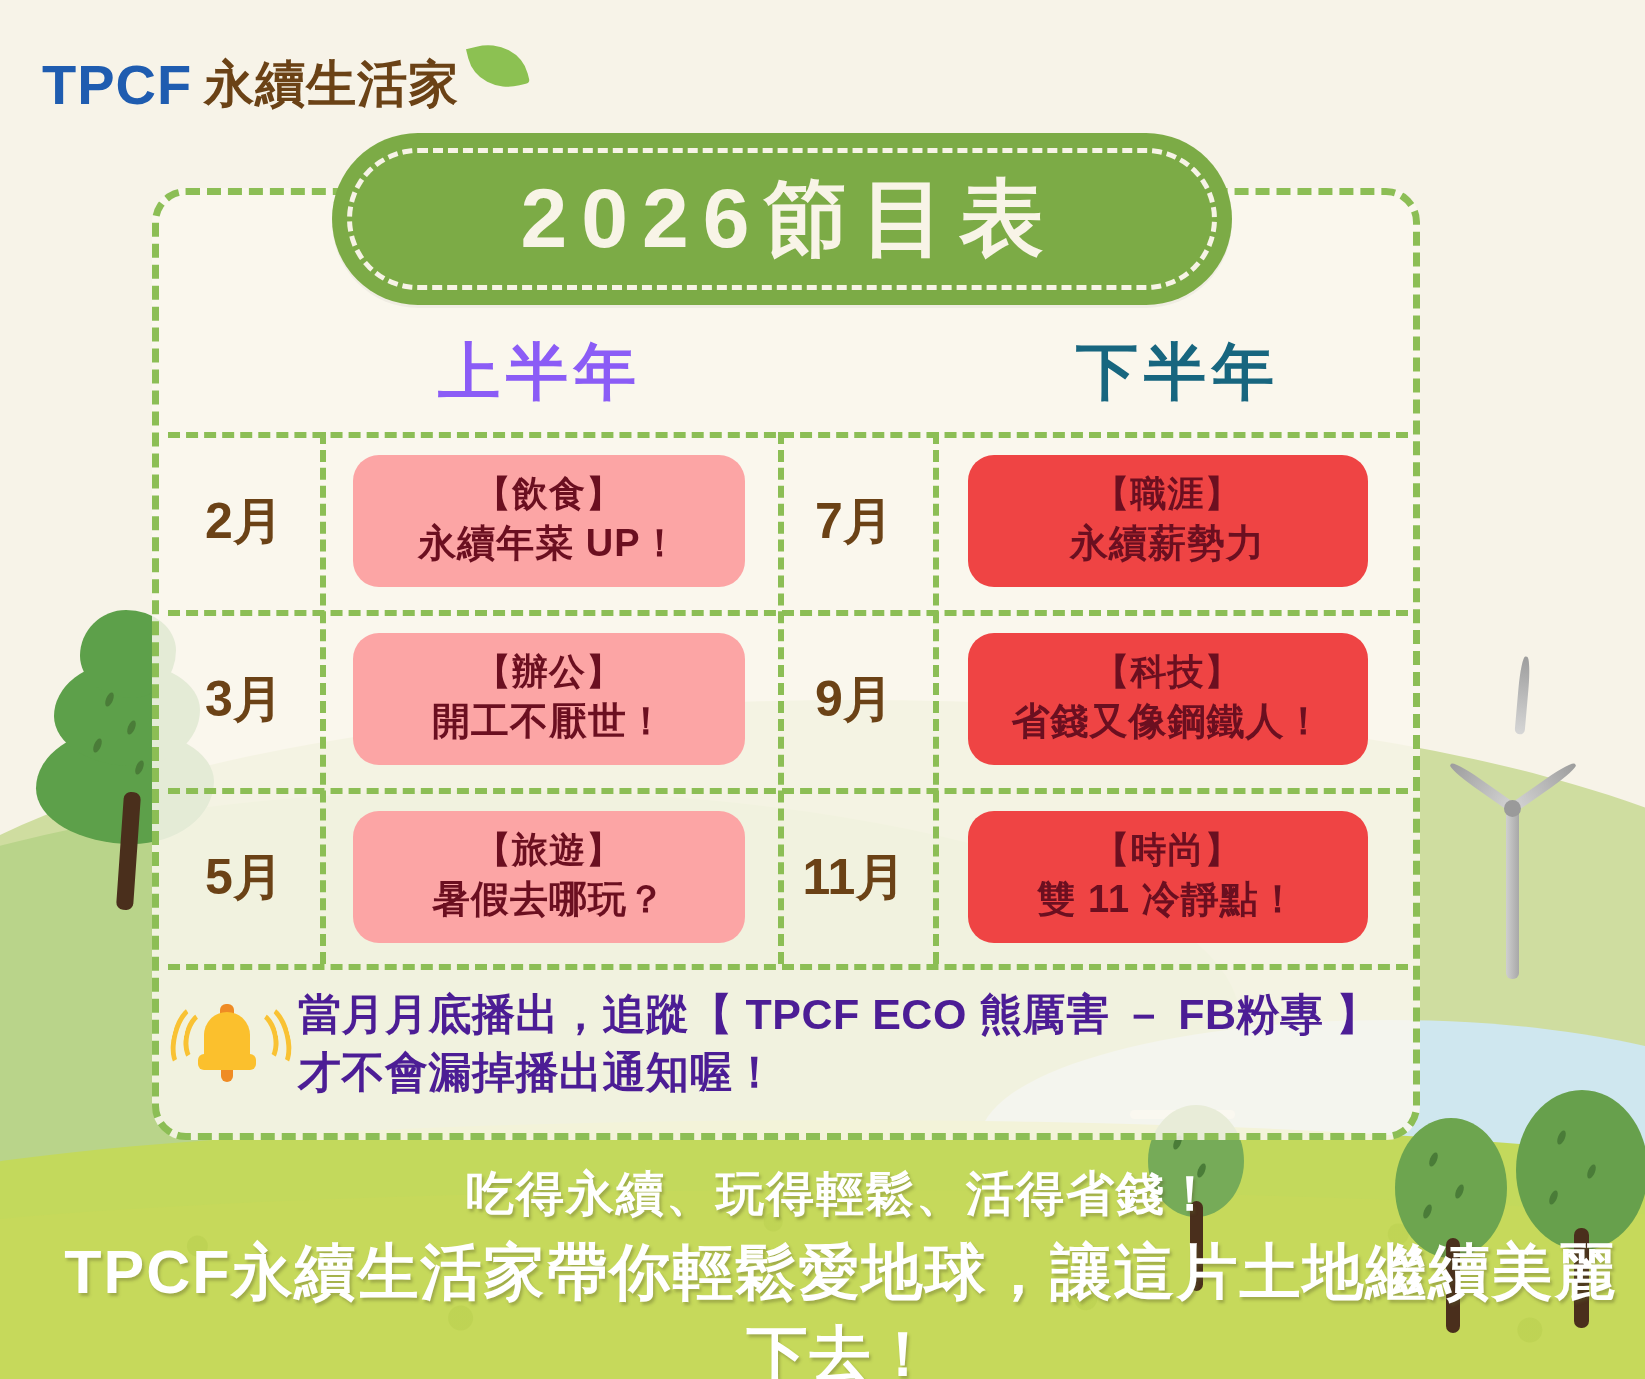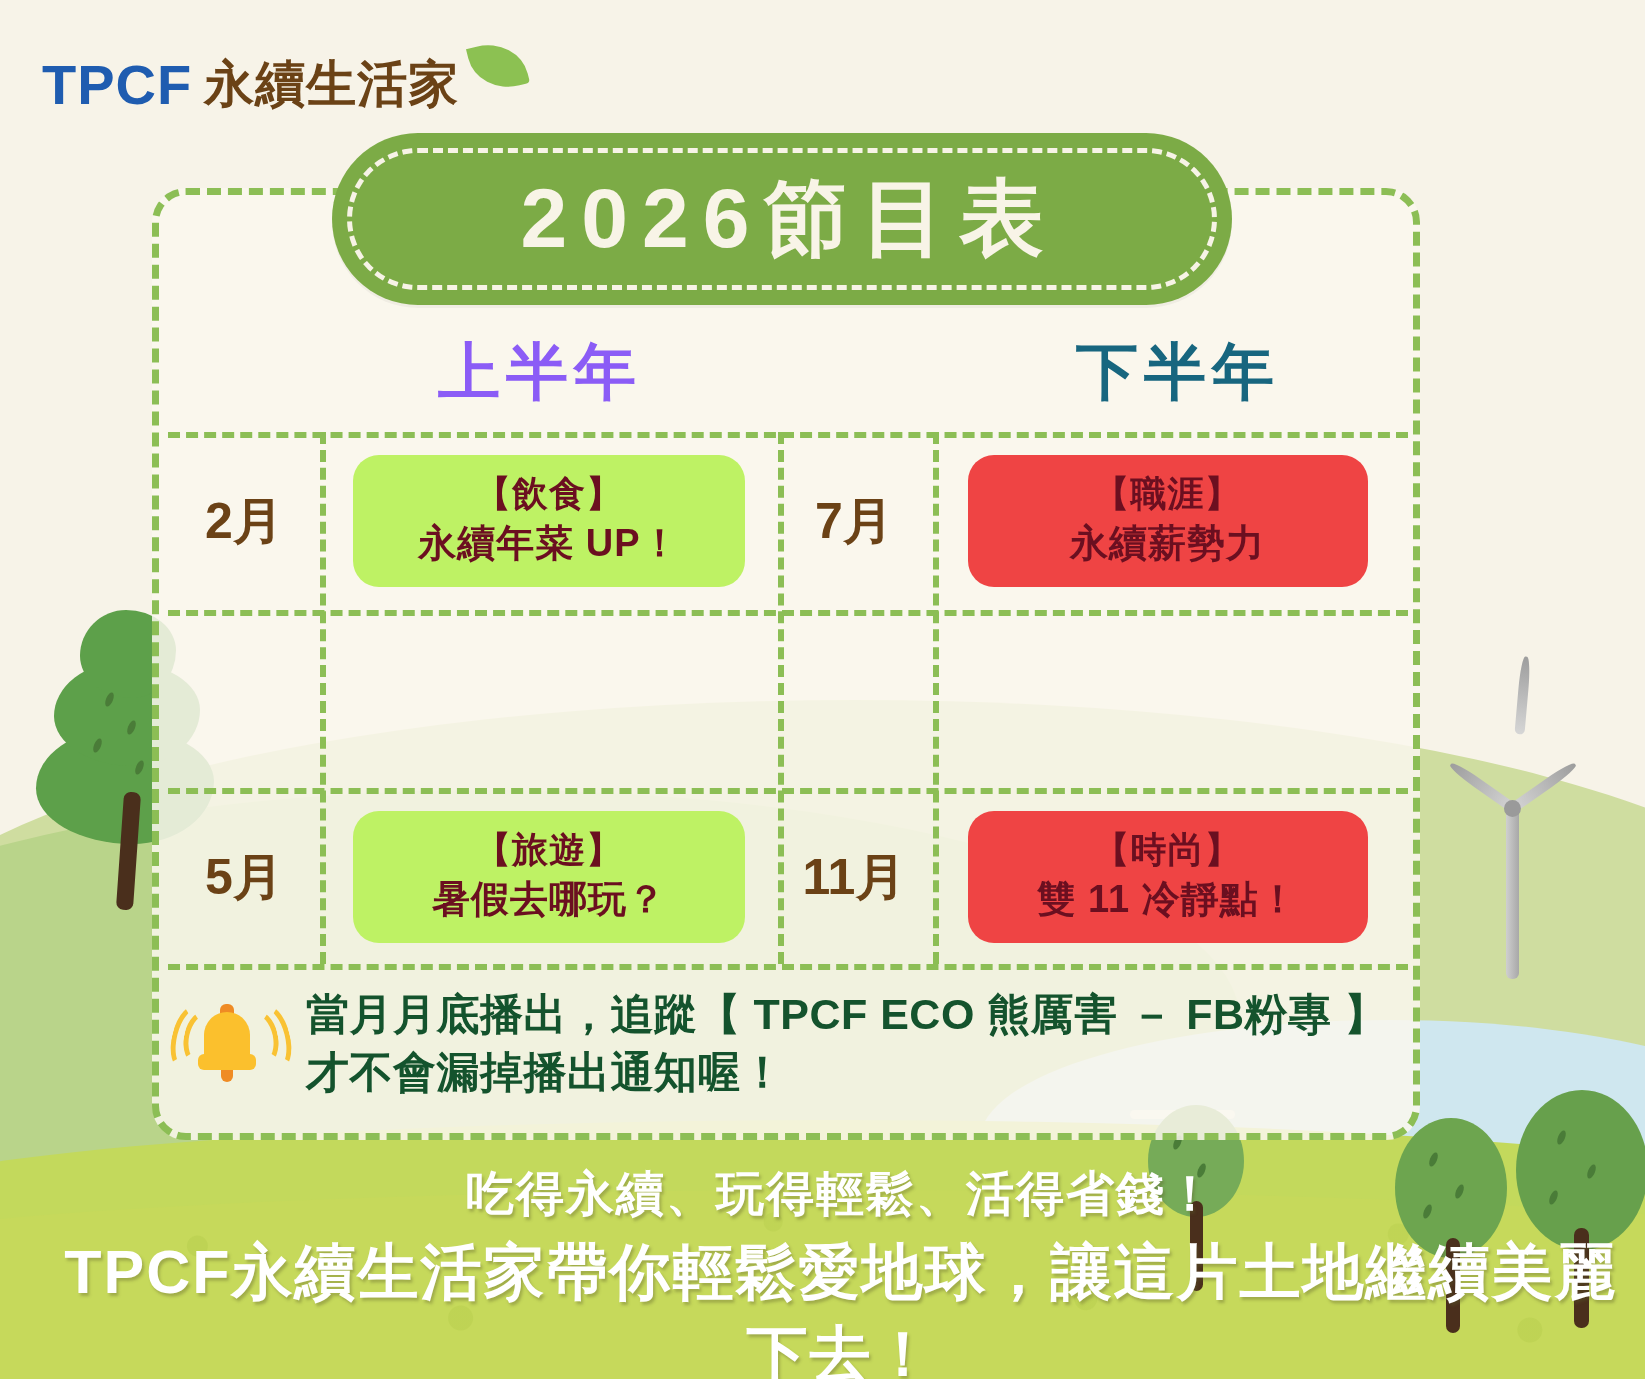--- a/index.html
+++ b/index.html
@@ -334,21 +334,21 @@
   .topic-cell.right { width: 475px; }
 
   .topic {
     width: 392px;
     padding: 16px 10px 20px;
     border-radius: 26px;
     text-align: center;
     color: #6b0f20;
     box-sizing: border-box;
   }
-  .topic.orange { background: #bef264; }
+  .topic.orange { background: #fca5a5; }
   .topic.blue   { background: #ef4444; width: 400px; }
   .topic .cat {
     font-size: 36px;
     font-weight: 700;
     line-height: 1.25;
     letter-spacing: 1px;
   }
   .topic .name {
     font-size: 38px;
     font-weight: 700;
@@ -407,26 +407,25 @@
     border: 5px solid #f9c233;
     border-radius: 50%;
     border-color: transparent;
   }
   .bell-icon .wl1 { left: 8px;  top: 22px; border-left-color:#f9c233; transform: rotate(12deg); }
   .bell-icon .wl2 { left: -4px; top: 16px; border-left-color:#f9c233; height: 58px; transform: rotate(14deg); }
   .bell-icon .wr1 { left: 66px; top: 22px; border-right-color:#f9c233; transform: rotate(-12deg); }
   .bell-icon .wr2 { left: 78px; top: 16px; border-right-color:#f9c233; height: 58px; transform: rotate(-14deg); }
 
   .note-lines {
-    color: #14532d;
+    color: #4c1d95;
     font-weight: 700;
     font-size: 43px;
     line-height: 1.35;
     letter-spacing: 0.5px;
-    margin-left: 8px;
   }
 
   
   .taglines {
     position: absolute;
     left: 0; right: 0;
     top: 1162px;
     text-align: center;
     color: #ffffff;
     font-weight: 700;
@@ -529,20 +528,36 @@
         </div>
         <div class="month">7月</div>
         <div class="topic-cell right">
           <div class="topic blue">
             <div class="cat">【職涯】</div>
             <div class="name">永續薪勢力</div>
           </div>
         </div>
       </div>
 
+      <div class="row row1">
+        <div class="month">3月</div>
+        <div class="topic-cell">
+          <div class="topic orange">
+            <div class="cat">【辦公】</div>
+            <div class="name">開工不厭世！</div>
+          </div>
+        </div>
+        <div class="month">9月</div>
+        <div class="topic-cell right">
+          <div class="topic blue">
+            <div class="cat">【科技】</div>
+            <div class="name">省錢又像鋼鐵人！</div>
+          </div>
+        </div>
+      </div>
 
       <div class="row row2">
         <div class="month">5月</div>
         <div class="topic-cell">
           <div class="topic orange">
             <div class="cat">【旅遊】</div>
             <div class="name">暑假去哪玩？</div>
           </div>
         </div>
         <div class="month">11月</div>

